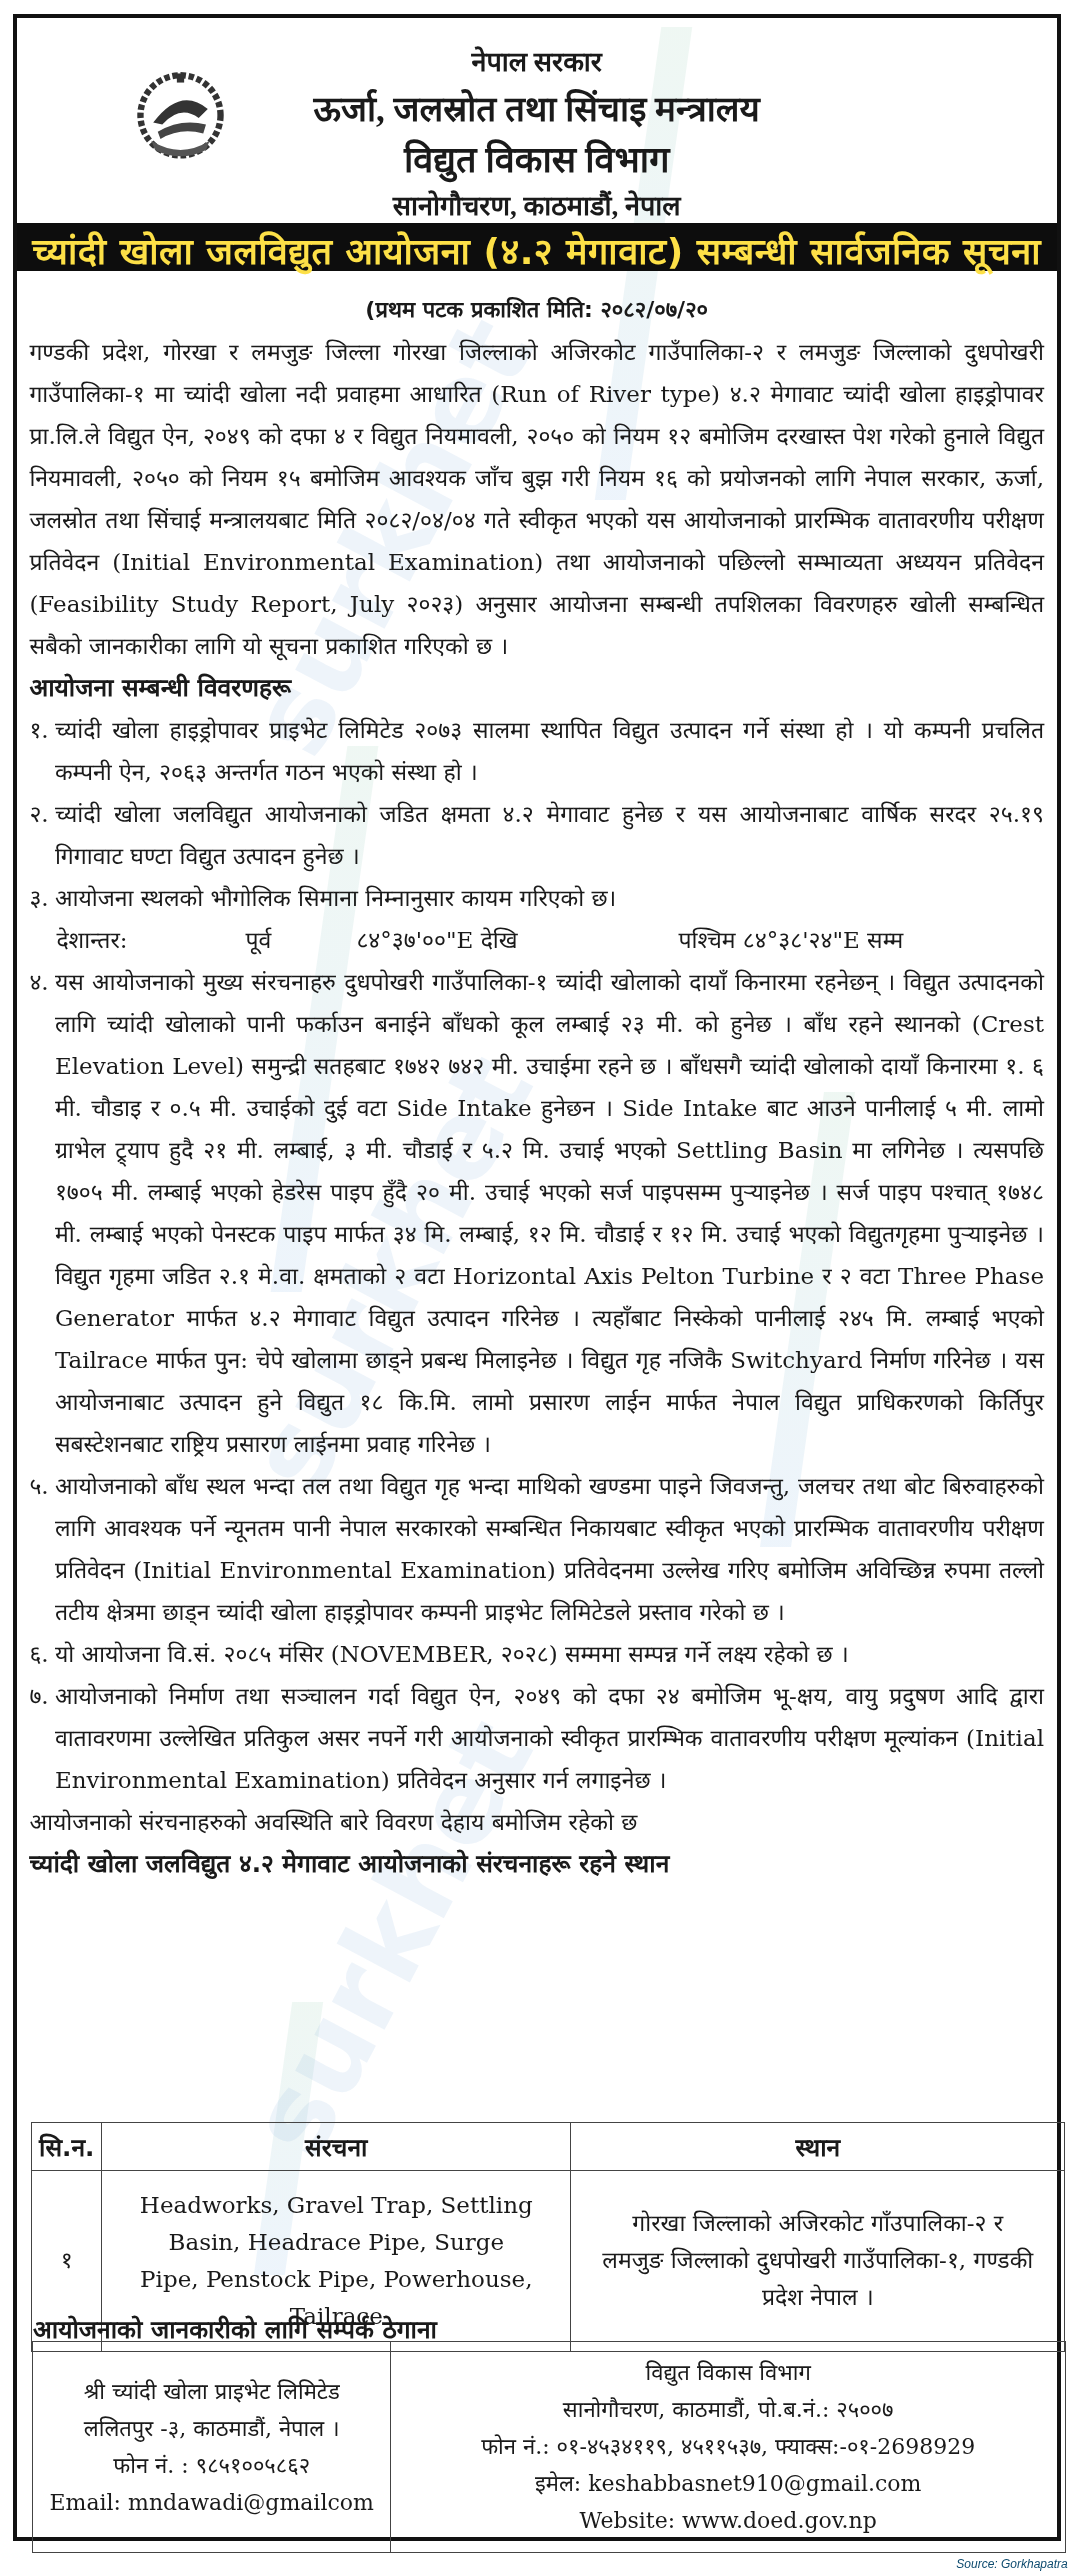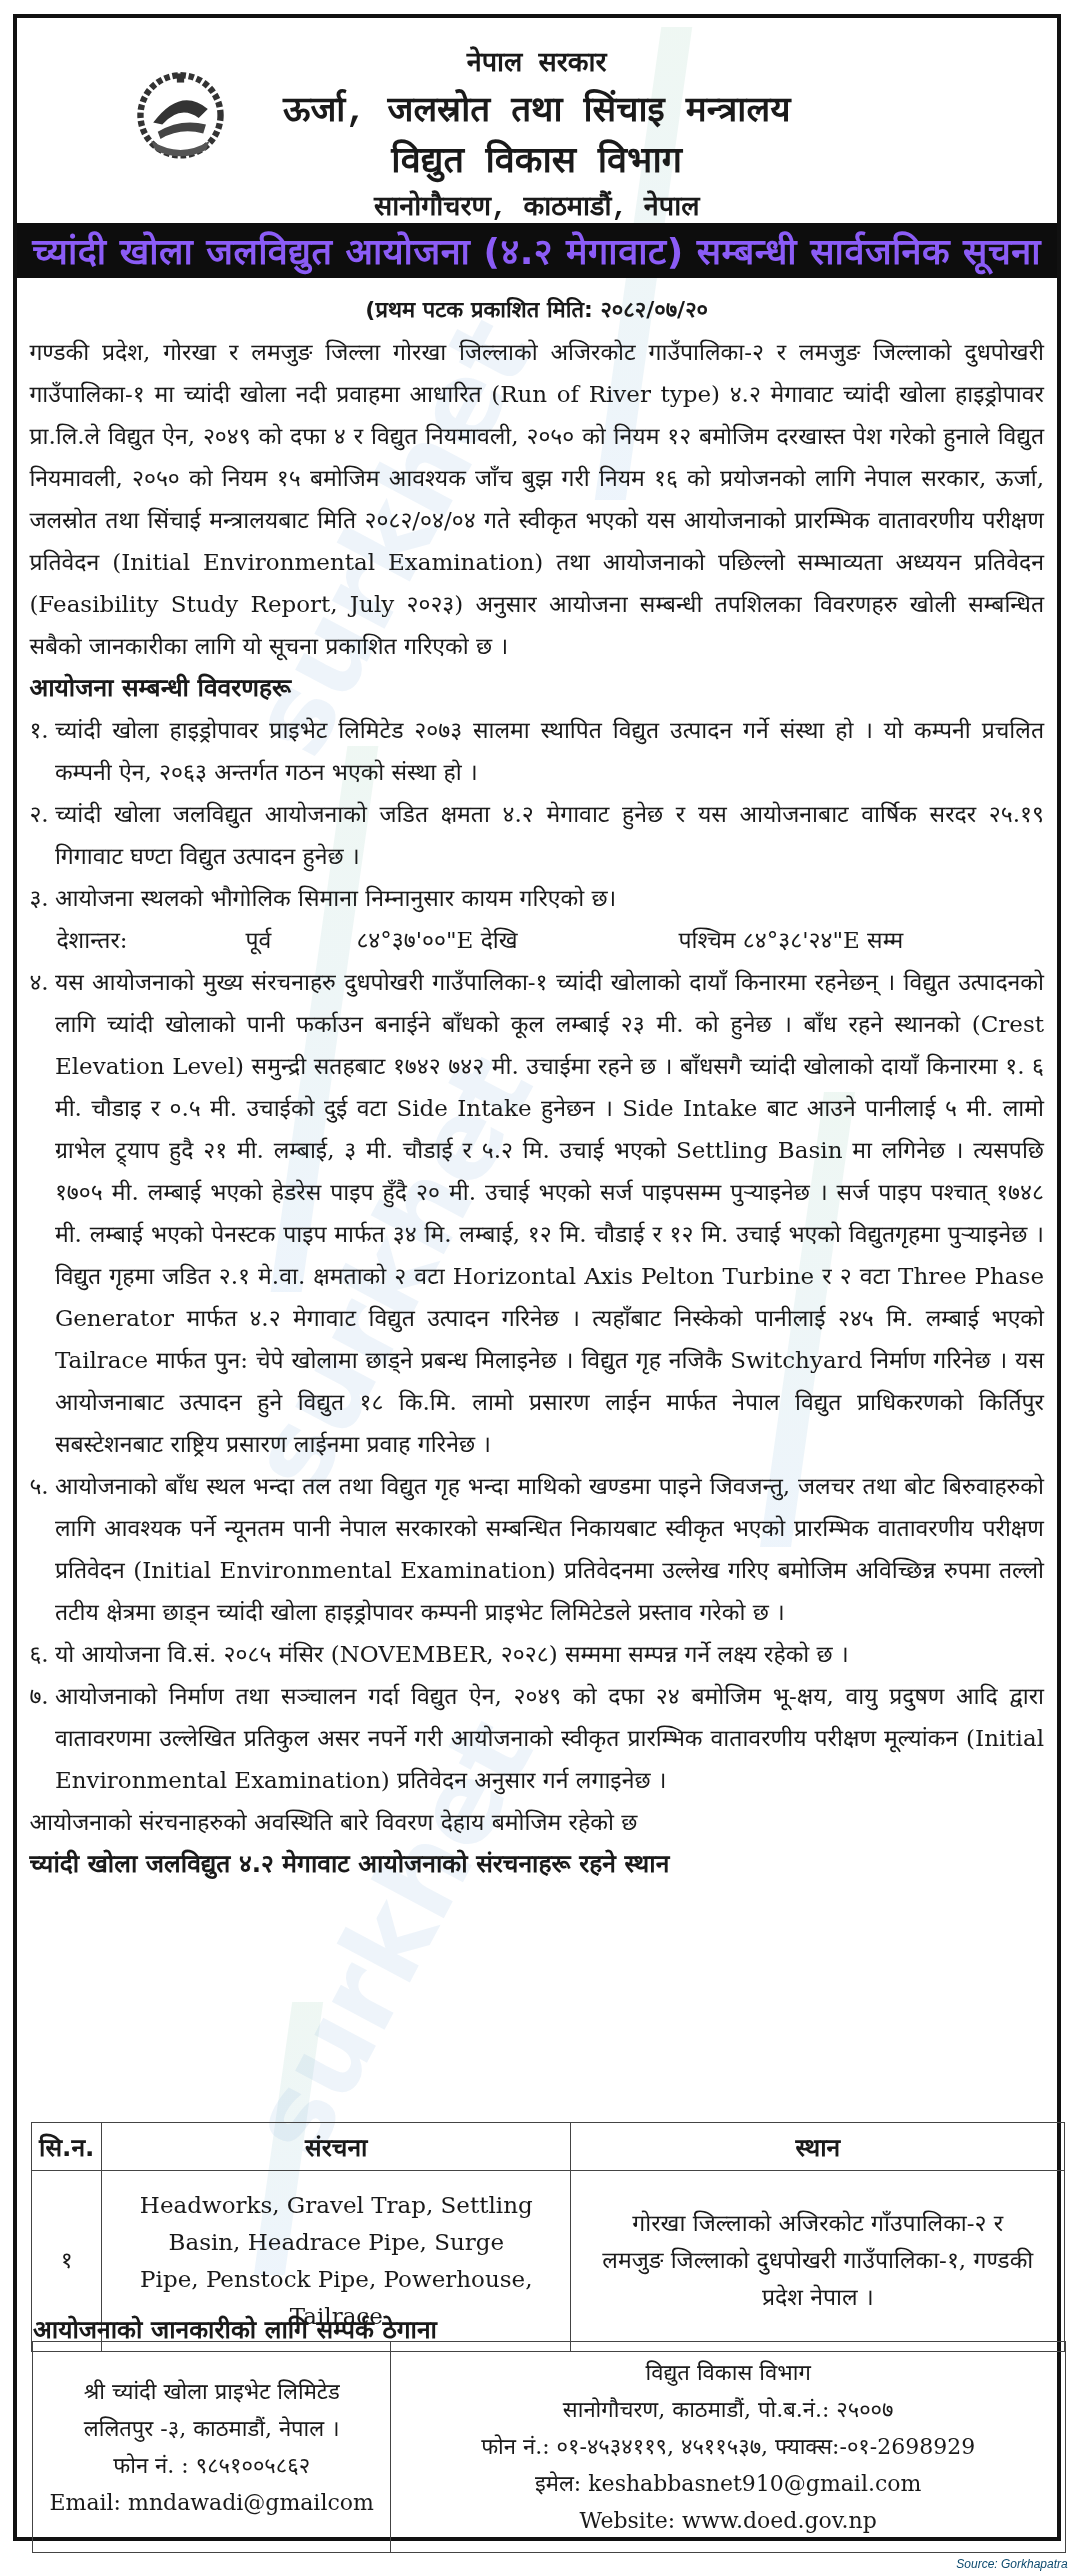--- a/index.html
+++ b/index.html
@@ -19,28 +19,28 @@
     transform: skewX(-8deg);
   }
   .frame {
     position: absolute; left: 12.7px; top: 13.6px; width: 1048px; height: 2527px;
     border: 4.5px solid #111; box-sizing: border-box; z-index: 1;
   }
   .header { position: absolute; left: 0; top: 0; width: 100%; height: 206px; }
   .emblem {
     position: absolute; left: 118px; top: 50px; width: 91px; height: 91px;
   }
-  .hdr-line { position: absolute; left: 0; width: 100%; text-align: center; font-family: Liberation Mono, monospace; }
+  .hdr-line { position: absolute; left: 0; width: 100%; text-align: center; font-family: Liberation Serif, serif; }
   .hdr-gov { top: 24px; font-size: 27px; font-weight: bold; }
   .hdr-ministry { top: 66px; font-size: 35px; font-weight: bold; }
   .hdr-dept { top: 116px; font-size: 36px; font-weight: bold; }
   .hdr-addr { top: 168px; font-size: 27px; font-weight: bold; }
   .title-bar {
-    position: absolute; left: 0; top: 205px; width: 100%; height: 55px;
-    background: #0d0d0d; color: #8b5cf6; font-family: "DejaVu Sans", sans-serif;
+    position: absolute; left: 0; top: 205px; width: 100%; height: 48px;
+    background: #0d0d0d; color: #fde047; font-family: "DejaVu Sans", sans-serif;
     font-weight: bold; font-size: 36px; line-height: 58px; text-align: center;
     letter-spacing: 0.5px;
   }
   .content { position: absolute; left: 12.7px; right: 12.7px; top: 271px; font-size: 23px; line-height: 42px; }
   .pubdate { text-align: center; font-weight: bold; font-family: "DejaVu Sans", sans-serif; font-size: 22px; line-height: 42px; }
   .intro { text-align: justify; text-align-last: left; }
   .section-head { font-weight: bold; font-family: "DejaVu Sans", sans-serif; font-size: 24.6px; line-height: 42px; }
   .item { display: flex; text-align: justify; }
   .item .num { width: 25.5px; flex: 0 0 25.5px; }
   .item .txt { flex: 1; text-align: justify; }

